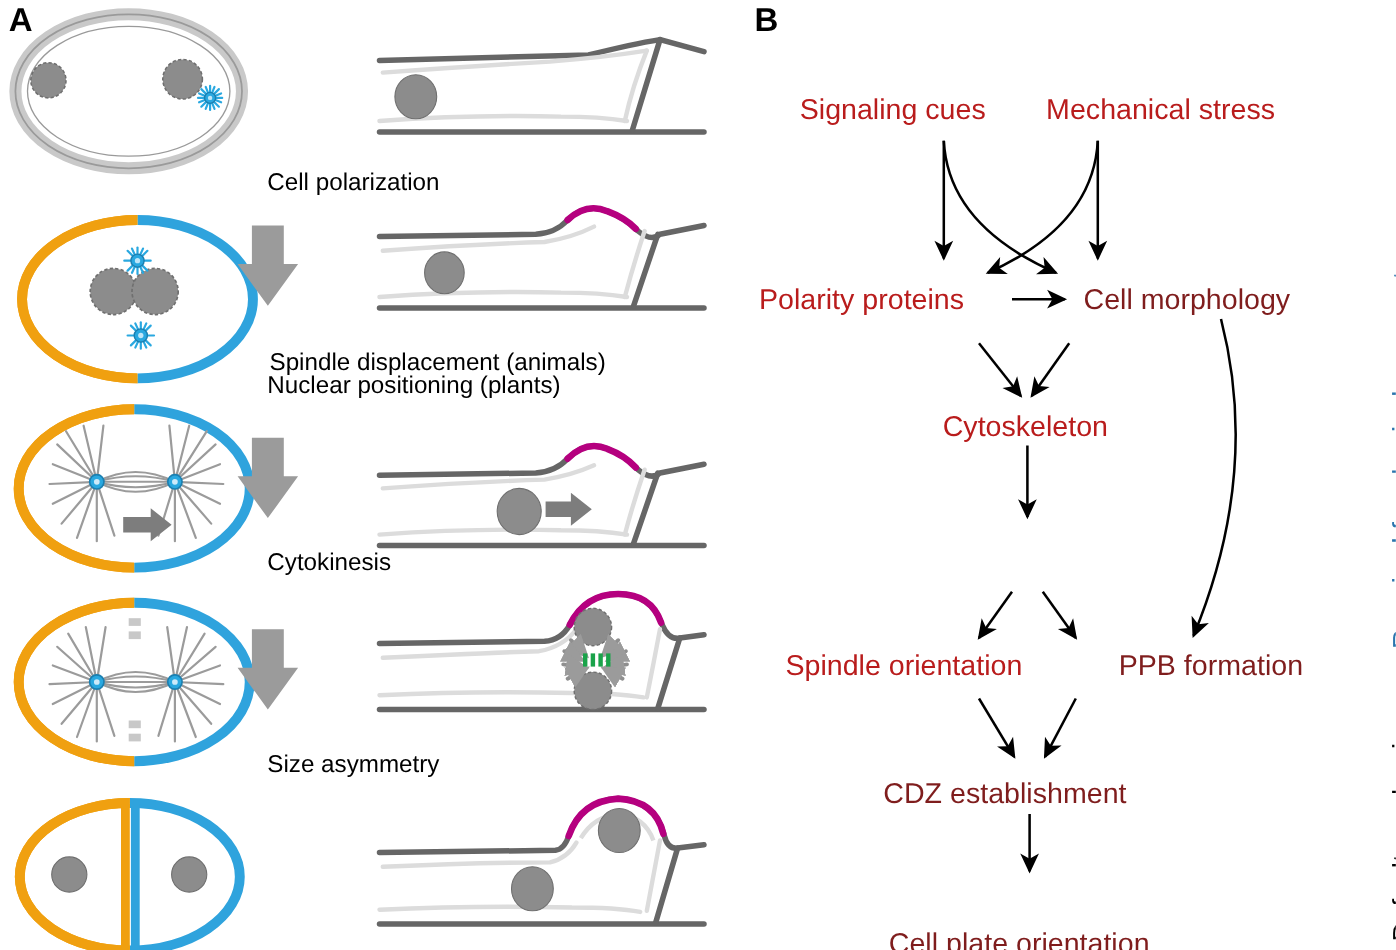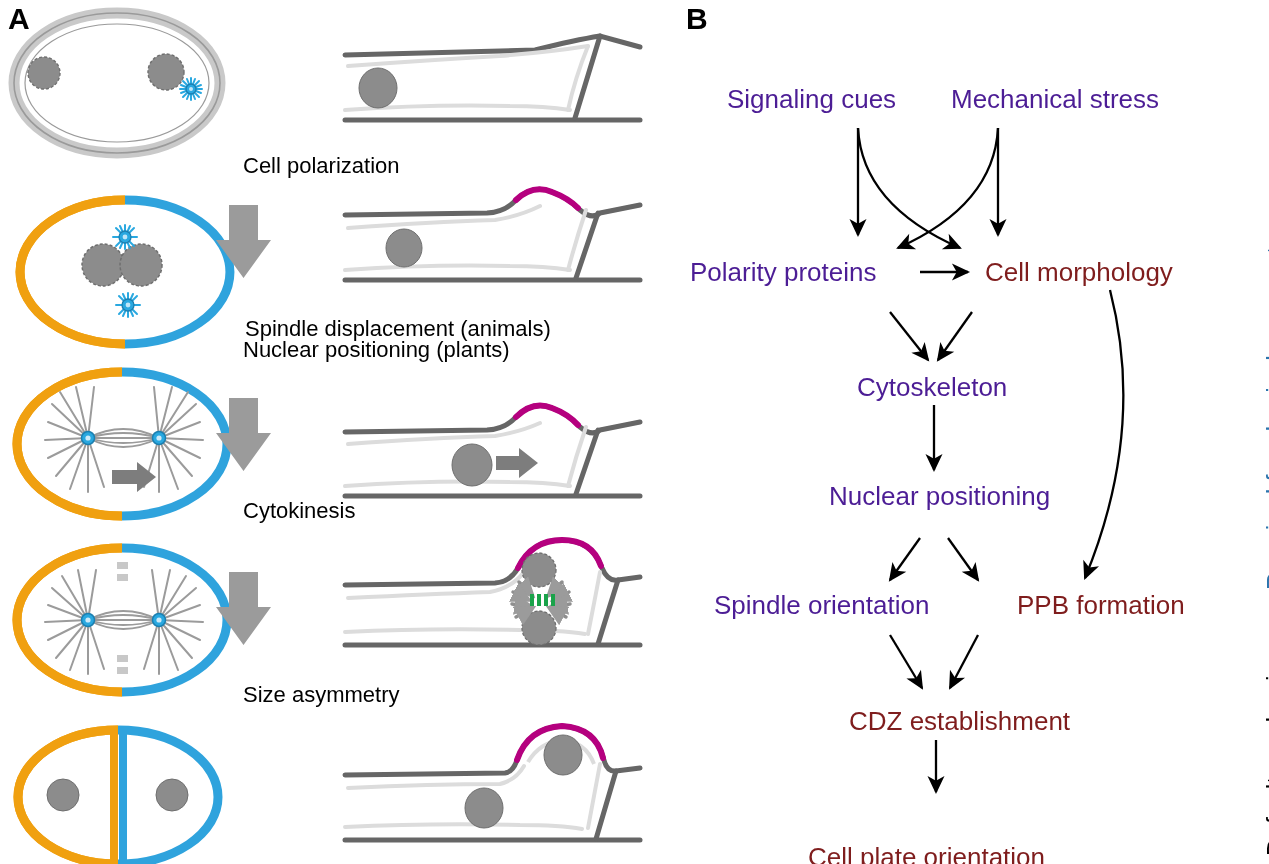--- a/index.html
+++ b/index.html
@@ -4,21 +4,21 @@
 <style>
   html,body{margin:0;padding:0;background:#ffffff;}
   body{width:1269px;height:864px;font-family:"Liberation Sans",sans-serif;color:#000;}
   #figure{position:relative;width:1269px;height:864px;overflow:hidden;background:#fff;}
 
   .panel-letter{position:absolute;font-weight:bold;font-size:30px;line-height:1;color:#000;}
 
   .stage-label{position:absolute;font-size:22px;color:#000;white-space:nowrap;}
 
   .node{position:absolute;font-size:26px;white-space:nowrap;line-height:1;}
-  .node.blue{color:#4c1d95;}
+  .node.blue{color:#b91c1c;}
   .node.black{color:#7f1d1d;}
 
   .side-label{position:absolute;font-size:25px;white-space:nowrap;
     transform-origin:0 0;transform:rotate(-90deg);}
   .side-label.blue{color:#2a74ad;}
   .side-label.black{color:#000;}
 
   svg{display:block;}
   .svg-abs{position:absolute;left:0;top:0;pointer-events:none;}
 </style>
@@ -330,25 +330,24 @@
   </svg>
 
   <div class="node blue" style="left:727px;top:86px;">Signaling cues</div>
   <div class="node blue" style="left:951px;top:86px;">Mechanical stress</div>
 
   <div class="node blue" style="left:690px;top:259px;">Polarity proteins</div>
   <div class="node black" style="left:985px;top:259px;">Cell morphology</div>
 
   <div class="node blue" style="left:857px;top:374px;">Cytoskeleton</div>
 
-  <div class="node blue" style="left:829px;top:483px;">Nuclear positioning</div>
 
   <div class="node blue" style="left:714px;top:592px;">Spindle orientation</div>
   <div class="node black" style="left:977px;top:592px;margin-left:40px;">PPB formation</div>
 
-  <div class="node black" style="left:849px;top:708px;">CDZ establishment</div>
+  <div class="node black" style="left:803px;top:708px;">CDZ establishment</div>
 
   <div class="node black" style="left:808px;top:844px;text-align:center;">Cell plate orientation</div>
 
   <div class="side-label blue" style="left:1262px;top:590px;">Required for physical asymmetry</div>
   <div class="side-label black" style="left:1262px;top:856px;">Default mechanism</div>
 
 </div>
 
 </body></html>

